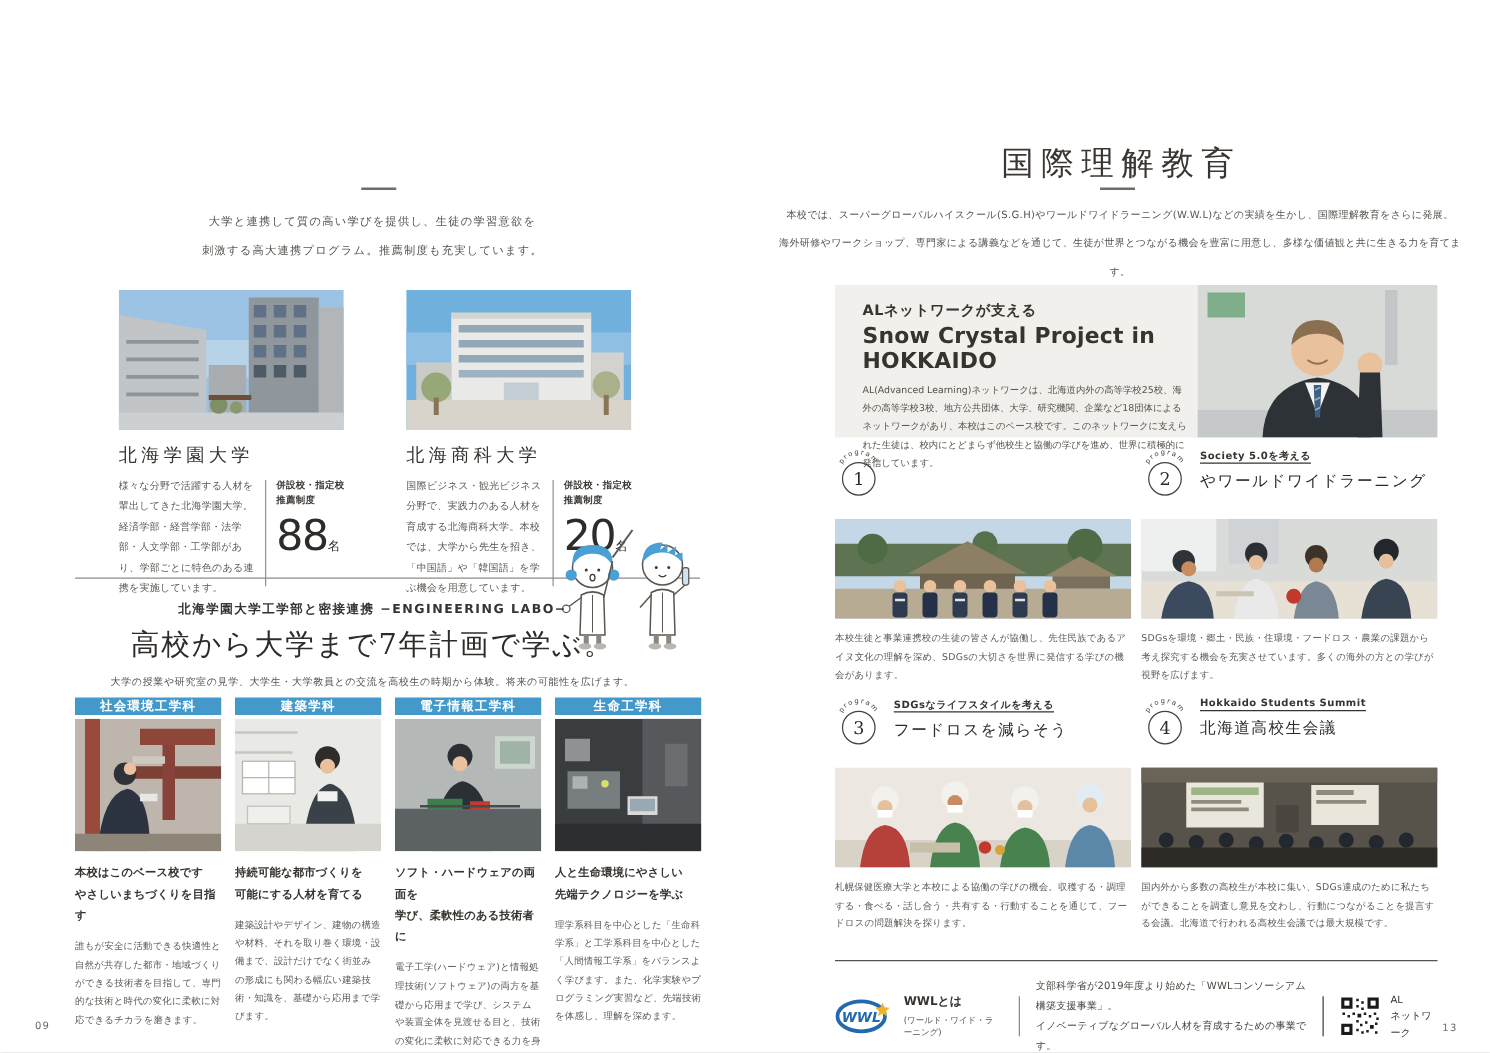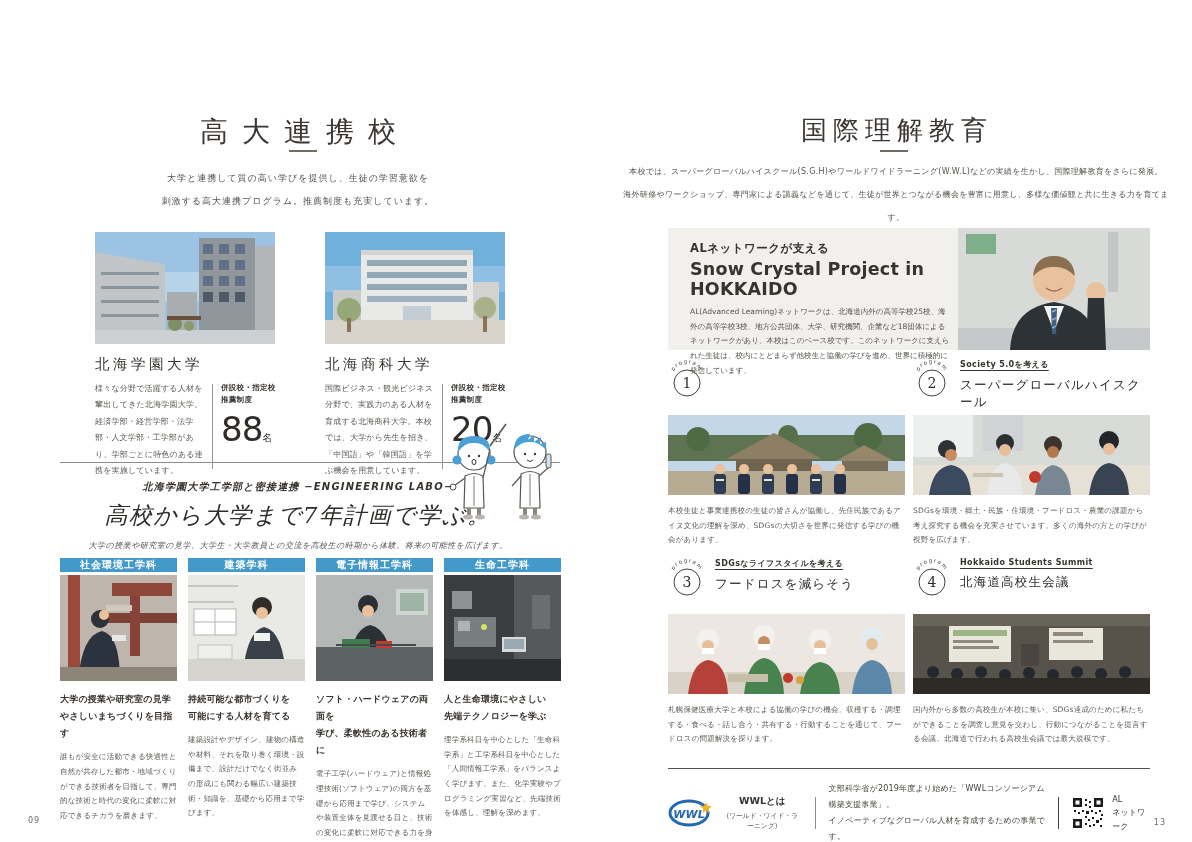--- a/index.html
+++ b/index.html
@@ -32,21 +32,21 @@
   .uni-desc{width:110px;font-size:8px;line-height:2.05;color:#5d5954;letter-spacing:.2px;}
   .uni-divider{width:1px;background:#97938e;margin:3px 8px 10px 7px;}
   .quota{padding-top:1px;}
   .quota-label{font-size:7.5px;font-weight:bold;color:#3b3734;line-height:1.6;letter-spacing:.3px;}
   .quota-number{font-size:34px;color:#2e2b28;line-height:1.15;margin-top:4px;letter-spacing:-1px;}
   .quota-unit{font-size:10px;letter-spacing:0;}
 
   
   .lp-hr{position:absolute;left:60px;top:462px;width:500px;height:1px;background:#8f8b86;}
   .mascots{position:absolute;left:440px;top:416px;width:124px;height:104px;}
-  .labo{position:absolute;left:0;top:480px;width:596px;text-align:center;font-style:italic;}
+  .labo{position:absolute;left:0;top:480px;width:596px;text-align:center;}
   .labo-overline{font-size:10px;font-weight:bold;letter-spacing:1.2px;color:#37332f;}
   .labo-heading{font-size:23px;letter-spacing:1.5px;color:#2e2b28;margin-top:6px;}
   .labo-sub{font-size:8px;color:#57534e;margin-top:9px;letter-spacing:.5px;}
 
   
   .depts{position:absolute;left:60px;top:558px;width:502px;display:flex;gap:11px;}
   .dept{width:117px;}
   .dept-tab{height:14px;color:#fff;font-size:10px;font-weight:bold;letter-spacing:1px;
     display:flex;align-items:center;justify-content:center;}
   .dept-photo{width:117px;height:106px;display:block;margin-top:3px;}
@@ -74,39 +74,38 @@
   .prog-titles{margin-left:9px;padding-top:2px;}
   .prog-label{font-size:8px;font-weight:bold;color:#37332f;text-decoration:underline;text-underline-offset:3px;letter-spacing:.4px;}
   .prog-title{font-size:12.5px;letter-spacing:1.2px;color:#2e2b28;margin-top:7px;}
   .prog-photo{width:100%;height:80px;display:block;margin-top:6px;}
   .prog-body{margin-top:9px;font-size:7.5px;line-height:1.95;color:#5d5954;letter-spacing:.2px;}
 
   
   .rp-hr{position:absolute;left:668px;top:768px;width:482px;height:1px;background:#55514c;}
   .rp-footer{position:absolute;left:668px;top:781px;width:482px;display:flex;align-items:center;}
   .wwl-logo{width:46px;height:30px;flex:none;}
-  .wwl-titles{margin-left:9px;text-align:center;}
+  .wwl-titles{margin-left:9px;}
   .wwl-title{font-size:9.5px;font-weight:bold;color:#37332f;}
   .wwl-subtitle{font-size:6.8px;color:#57534e;margin-top:3px;}
   .footer-div{width:1px;height:32px;background:#8f8b86;margin:0 13px;flex:none;}
   .footer-div-dark{background:#44403b;}
   .wwl-desc{font-size:8px;line-height:2;color:#49453f;letter-spacing:.2px;}
   .qr{width:32px;height:32px;flex:none;}
   .qr-label{margin-left:8px;font-size:8px;line-height:1.7;color:#37332f;}
 
   .pagenum{position:absolute;font-size:8px;color:#6e6a65;letter-spacing:1px;}
   .lp-pagenum{left:28px;top:816px;}
   .rp-pagenum{right:26px;top:818px;}
 </style>
 </head>
 <body>
 
 <div class="sheet">
 
-  <h1 class="page-title lp-title">高大連携校</h1>
   <div class="title-rule lp-rule"></div>
   <p class="page-intro lp-intro"><span>大学と連携して質の高い学びを提供し、生徒の学習意欲を</span><br><span>刺激する高大連携プログラム。推薦制度も充実しています。</span></p>
 
   <div class="uni uni-a">
     <svg class="uni-photo" viewBox="0 0 180 112">
       <rect width="180" height="112" fill="#9cc3e3"></rect>
       <rect y="40" width="180" height="30" fill="#b6d3ea"></rect>
       <polygon points="0,20 70,32 70,100 0,104" fill="#c1c5c8"></polygon>
       <rect x="6" y="40" width="58" height="3" fill="#8c959c"></rect>
         <rect x="6" y="54" width="58" height="3" fill="#8c959c"></rect>
@@ -227,21 +226,21 @@
         <rect x="52" y="8" width="60" height="13" fill="#8e4638"></rect>
         <rect x="48" y="38" width="69" height="10" fill="#7c4034"></rect>
         <rect x="70" y="21" width="10" height="60" fill="#87423a"></rect>
         <rect x="46" y="30" width="26" height="6" fill="#cfc9c0"></rect>
         <circle cx="40" cy="44" r="9" fill="#2d3138"></circle>
         <circle cx="44" cy="40" r="5" fill="#e9c19c"></circle>
         <path d="M18,106 Q22,60 42,56 Q60,60 60,106 Z" fill="#2c3340"></path>
         <rect x="52" y="60" width="14" height="6" fill="#e7e7e3"></rect>
         <rect y="92" width="117" height="14" fill="#8d8678"></rect>
       </svg>
-      <div class="dept-heading"><span>大学の授業や研究室の見学</span><br><span>やさしいまちづくりを目指す</span></div>
+      <div class="dept-heading"><span>本校はこのベース校です</span><br><span>やさしいまちづくりを目指す</span></div>
       <div class="dept-body">誰もが安全に活動できる快適性と自然が共存した都市・地域づくりができる技術者を目指して、専門的な技術と時代の変化に柔軟に対応できるチカラを磨きます。</div>
     </div>
 
     <div class="dept">
       <div class="dept-tab" style="background:#4499cb">建築学科</div>
       <svg class="dept-photo" viewBox="0 0 117 106">
         <rect width="117" height="106" fill="#e9e9e6"></rect>
         <rect x="0" y="10" width="50" height="2" fill="#c6c6c2"></rect>
           <rect x="0" y="26" width="46" height="2" fill="#c6c6c2"></rect>
         <rect x="6" y="34" width="42" height="26" fill="#ffffff" stroke="#b5b5b0"></rect>
@@ -370,21 +369,21 @@
   <div class="prog prog-2">
     <div class="prog-head">
       <svg class="prog-badge" viewBox="0 0 38 42">
         <path id="arcP2" d="M5,15 A15,15 0 0 1 33,15" fill="none"></path>
         <text class="badge-word-text"><textPath href="#arcP2" startOffset="50%" text-anchor="middle">program</textPath></text>
         <circle cx="19" cy="25" r="13" fill="none" stroke="#45413d" stroke-width="1"></circle>
         <text class="badge-number" x="19" y="30" text-anchor="middle">2</text>
       </svg>
       <div class="prog-titles">
         <div class="prog-label">Society 5.0を考える</div>
-        <div class="prog-title serif">スーパーグローバルハイスクール</div>
+        <div class="prog-title serif">やワールドワイドラーニング</div>
       </div>
     </div>
     <svg class="prog-photo" viewBox="0 0 237 80">
       <rect width="237" height="80" fill="#d9dbd9"></rect>
       <rect x="0" y="0" width="60" height="42" fill="#eef0ef"></rect>
       <rect x="70" y="0" width="40" height="36" fill="#cfd3d6"></rect>
       <rect y="50" width="237" height="30" fill="#e6e1d4"></rect>
       <circle cx="34" cy="34" r="9" fill="#2e3338"></circle>
         <circle cx="38" cy="40" r="6" fill="#c98c5f"></circle>
       <path d="M16,80 Q20,52 38,50 Q56,52 58,80 Z" fill="#3b4a5e"></path>

